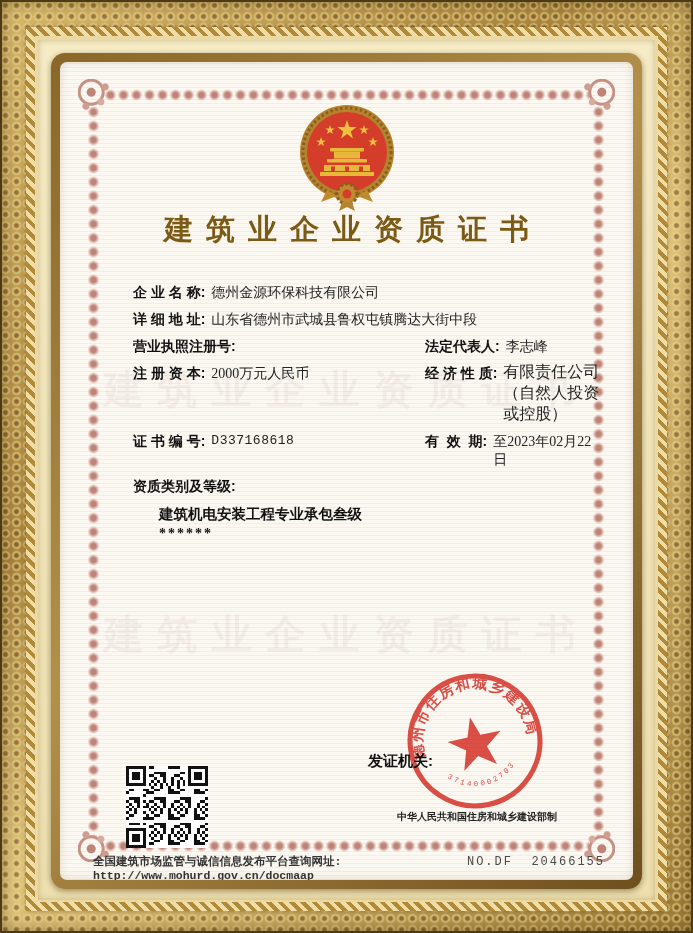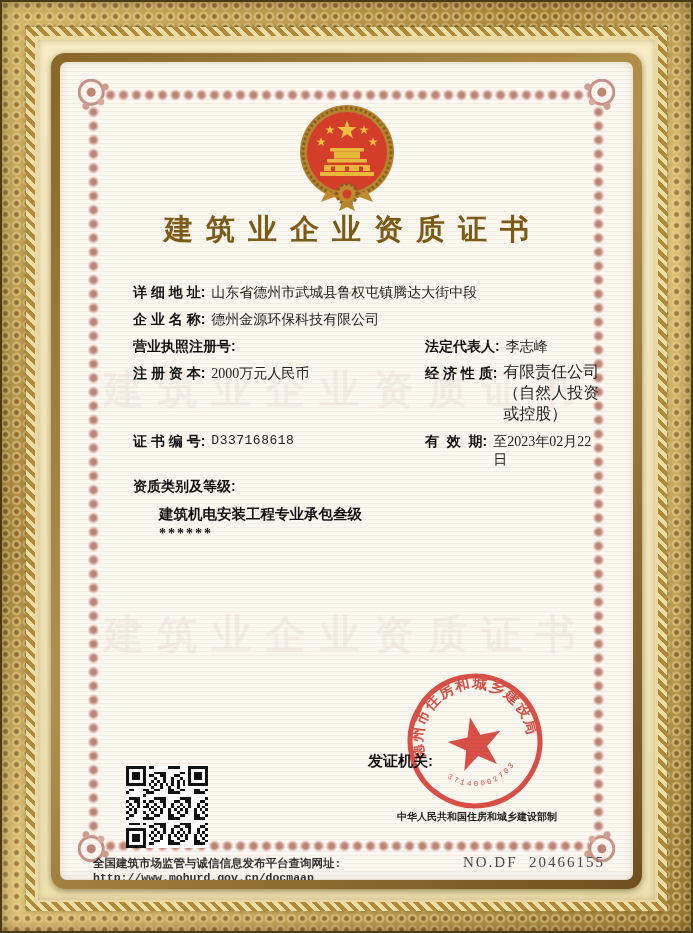--- a/index.html
+++ b/index.html
@@ -79,22 +79,22 @@
   .maker{position:absolute;left:292px;top:748px;width:250px;text-align:center;
     font-size:10px;font-weight:bold;color:#222;
     font-family:"Liberation Sans","DejaVu Sans",sans-serif;}
   .seal{position:absolute;left:344px;top:608px;width:142px;height:142px;
     transform:rotate(-12deg);opacity:.88;mix-blend-mode:multiply;}
   
   .qr{position:absolute;left:66px;top:704px;width:82px;height:82px;background:#fff;}
   .paper-footer{position:absolute;left:33px;right:28px;top:792px;display:flex;
     align-items:baseline;font-family:"Liberation Sans","DejaVu Sans",sans-serif;}
   .platform{font-size:11.5px;font-weight:bold;color:#333;flex:1 1 auto;font-family:Liberation Mono, monospace;}
-  .serial{font-family:Liberation Serif, serif;color:#4a4a4a;
-    font-size:15px;letter-spacing:2px;white-space:pre;}
+  .serial{font-family:Liberation Mono, monospace;color:#4a4a4a;
+    font-size:12px;letter-spacing:2px;white-space:pre;}
 </style>
 </head>
 <body>
 
 <div class="stage">
   <div class="f-outer"></div>
   <div class="f-rope"></div>
   <div class="f-mat"></div>
   <div class="f-bevel"></div>
 
@@ -141,26 +141,26 @@
       <circle cx="50" cy="90" r="4.5" fill="#d43d2a"></circle>
       <path d="M40 92 L24 98 L30 86 Z" fill="#c08a2f"></path>
       <path d="M60 92 L76 98 L70 86 Z" fill="#c08a2f"></path>
       <path d="M45 98 L42 107 L50 103 L58 107 L55 98 Z" fill="#b3832d"></path>
     </svg>
 
     <div class="title">建筑业企业资质证书</div>
 
     <div class="fields">
       <div class="frow">
+        <span class="f-label">企 业 名 称:</span>
+        <span class="f-value">德州金源环保科技有限公司</span>
+      </div>
+      <div class="frow">
         <span class="f-label">详 细 地 址:</span>
         <span class="f-value">山东省德州市武城县鲁权屯镇腾达大街中段</span>
-      </div>
-      <div class="frow">
-        <span class="f-label">企 业 名 称:</span>
-        <span class="f-value">德州金源环保科技有限公司</span>
       </div>
       <div class="frow">
         <span class="cell-left">
           <span class="f-label">营业执照注册号:</span>
         </span>
         <span class="f-label">法定代表人:</span>
         <span class="f-value">李志峰</span>
       </div>
       <div class="frow">
         <span class="cell-left">

